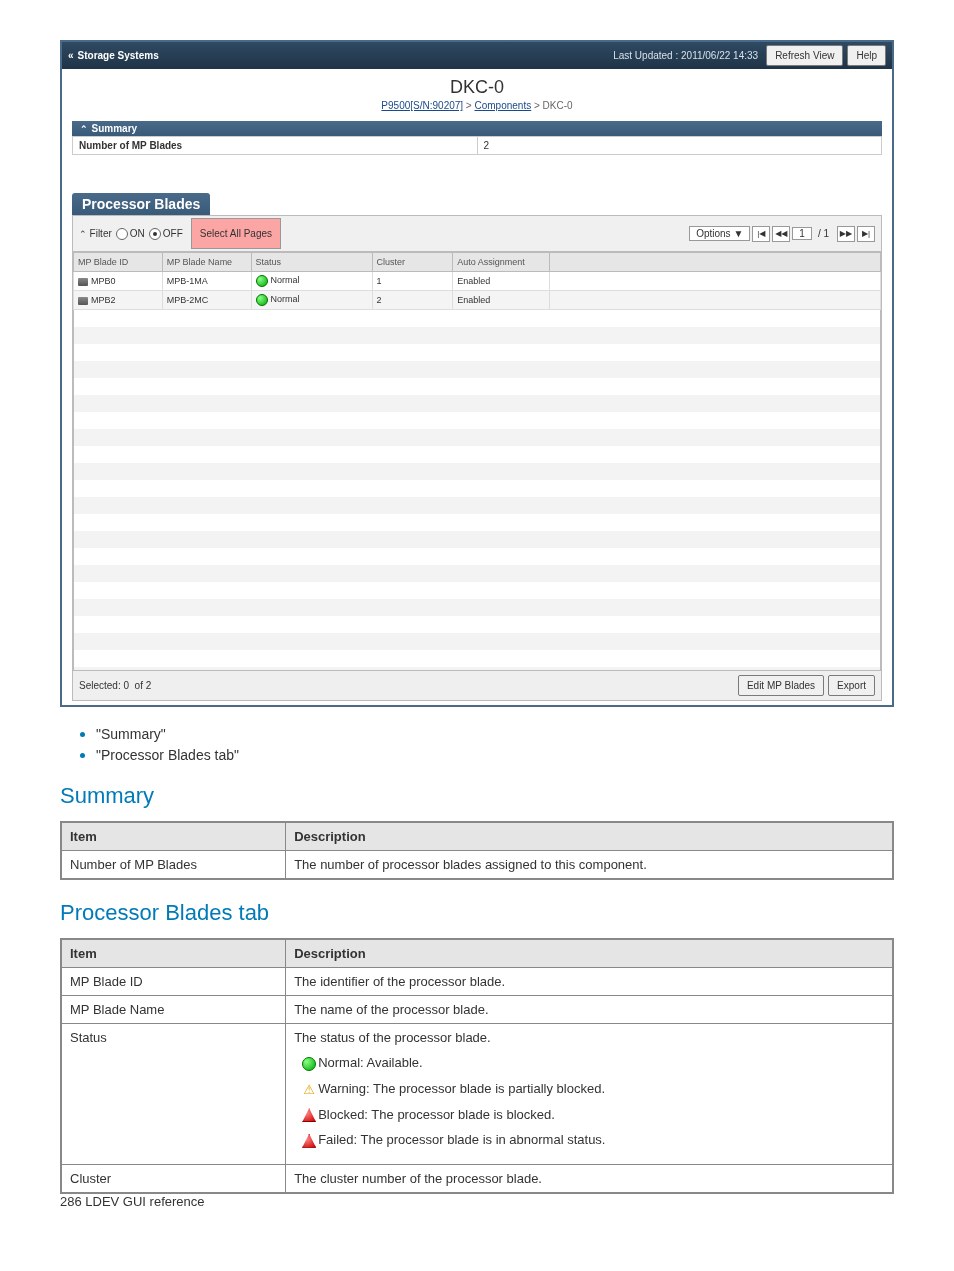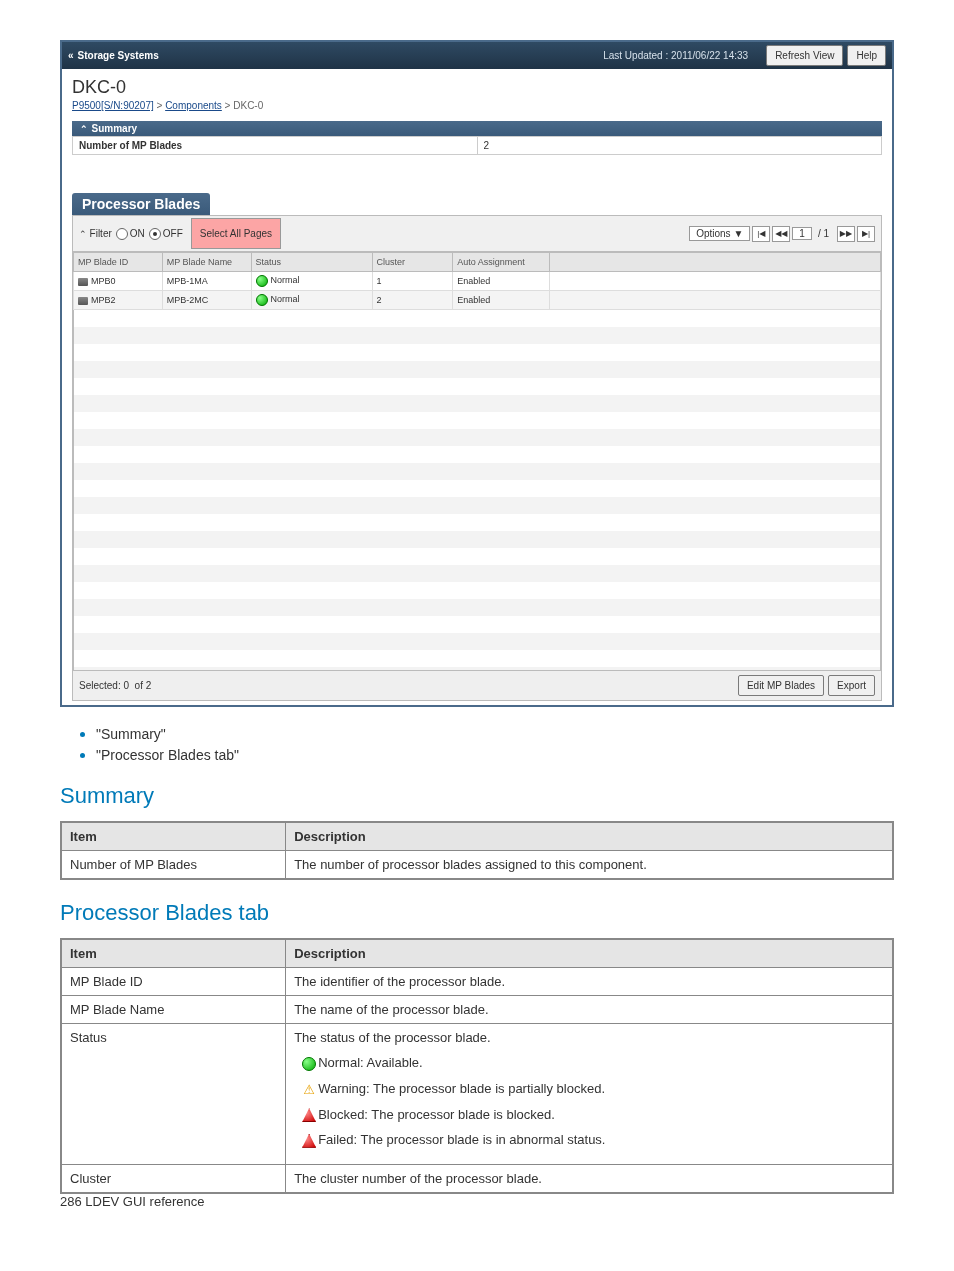--- a/index.html
+++ b/index.html
@@ -25,34 +25,35 @@
   .app-header .title {
     font-weight: bold;
     flex: 1;
   }
   .app-header .chev {
     font-weight: bold;
     margin-right: 4px;
   }
   .app-header .updated {
     color: #d5e0ea;
-    margin-right: 14px;
+    margin-right: 4px;
   }
   .app-btn {
     background: #f0f0f0;
     border: 1px solid #7a7a7a;
     color: #333;
     padding: 4px 8px;
     font-size: 10px;
     margin-left: 4px;
     cursor: pointer;
     border-radius: 2px;
   }
   .crumb-area {
     padding: 8px 10px 4px 10px;
+    text-align: center;
   }
   .crumb-area h2 {
     margin: 0 0 2px 0;
     font-size: 18px;
     color: #333;
     font-weight: normal;
   }
   .breadcrumb {
     font-size: 10px;
     color: #666;

